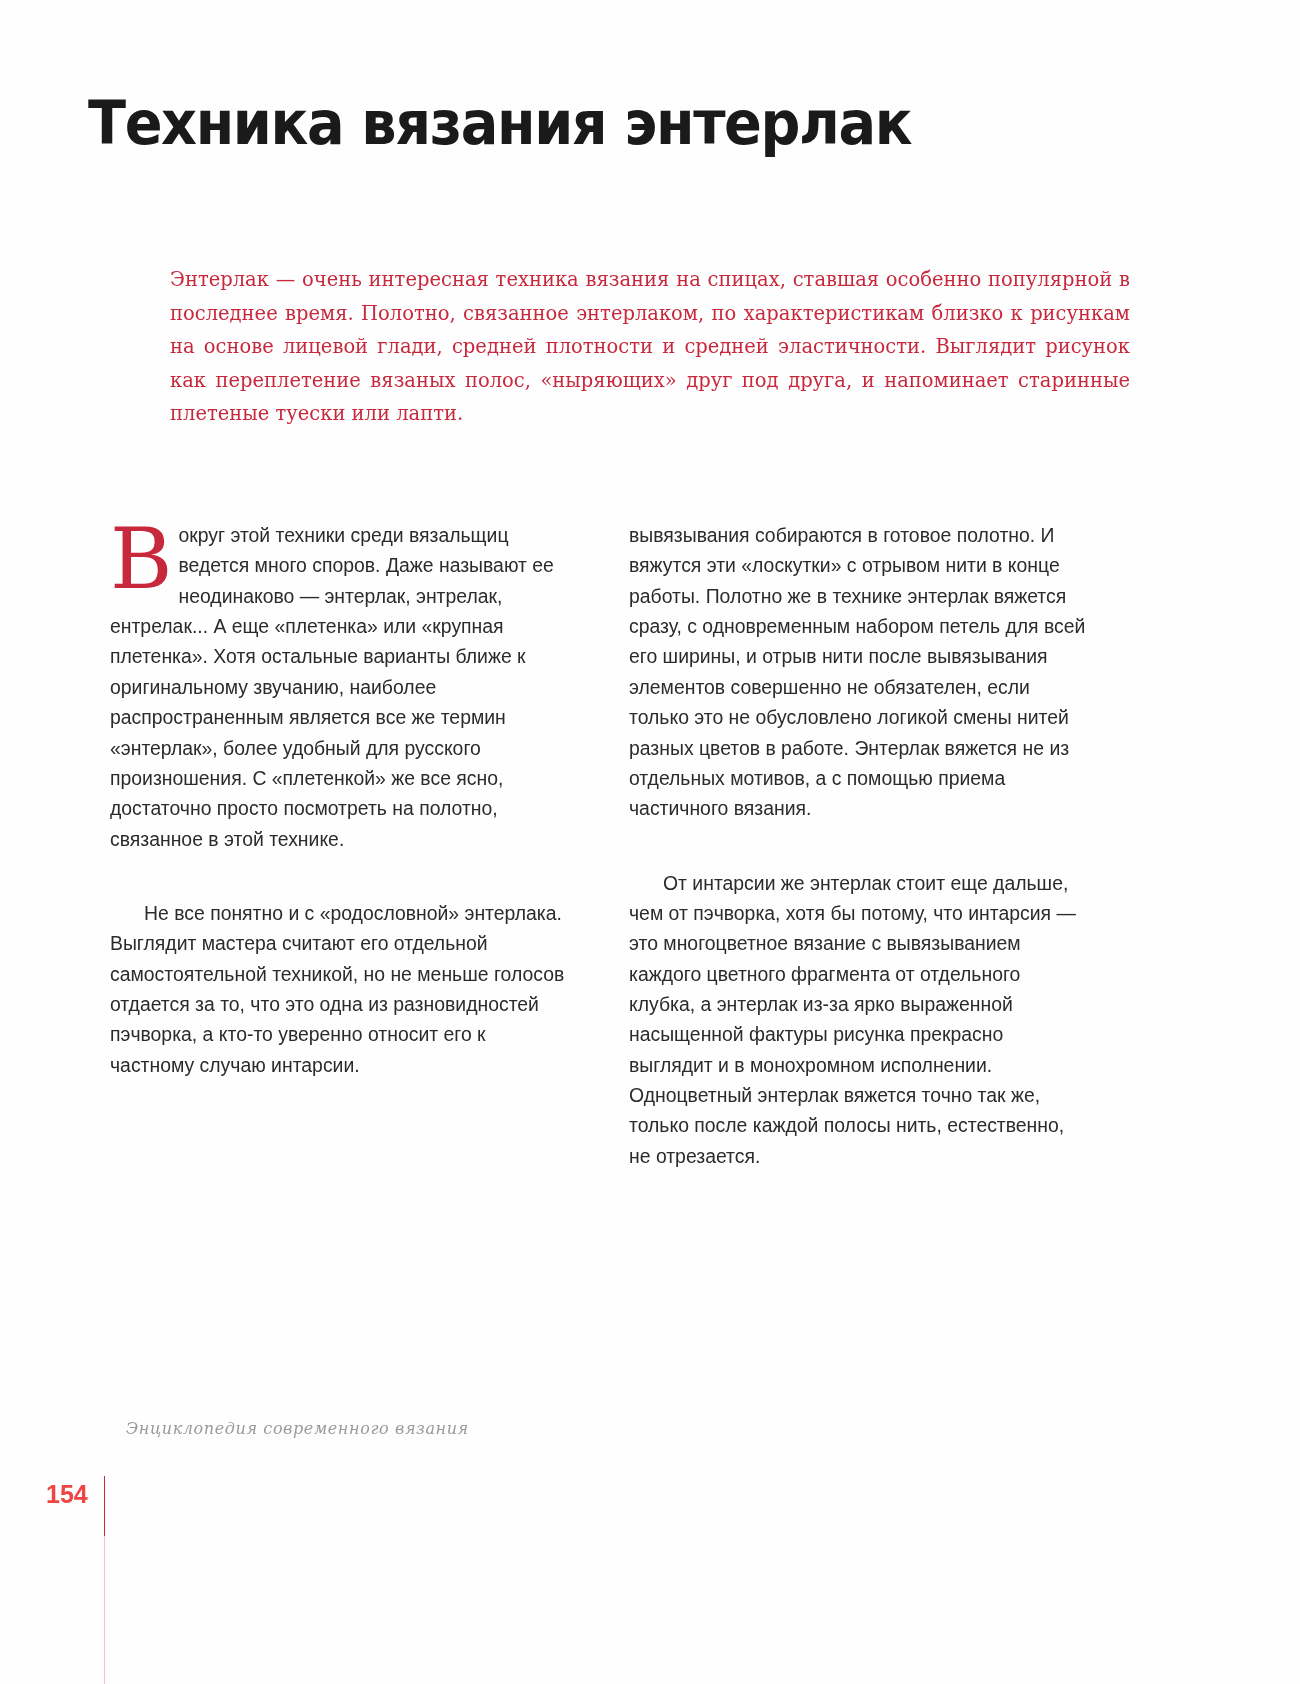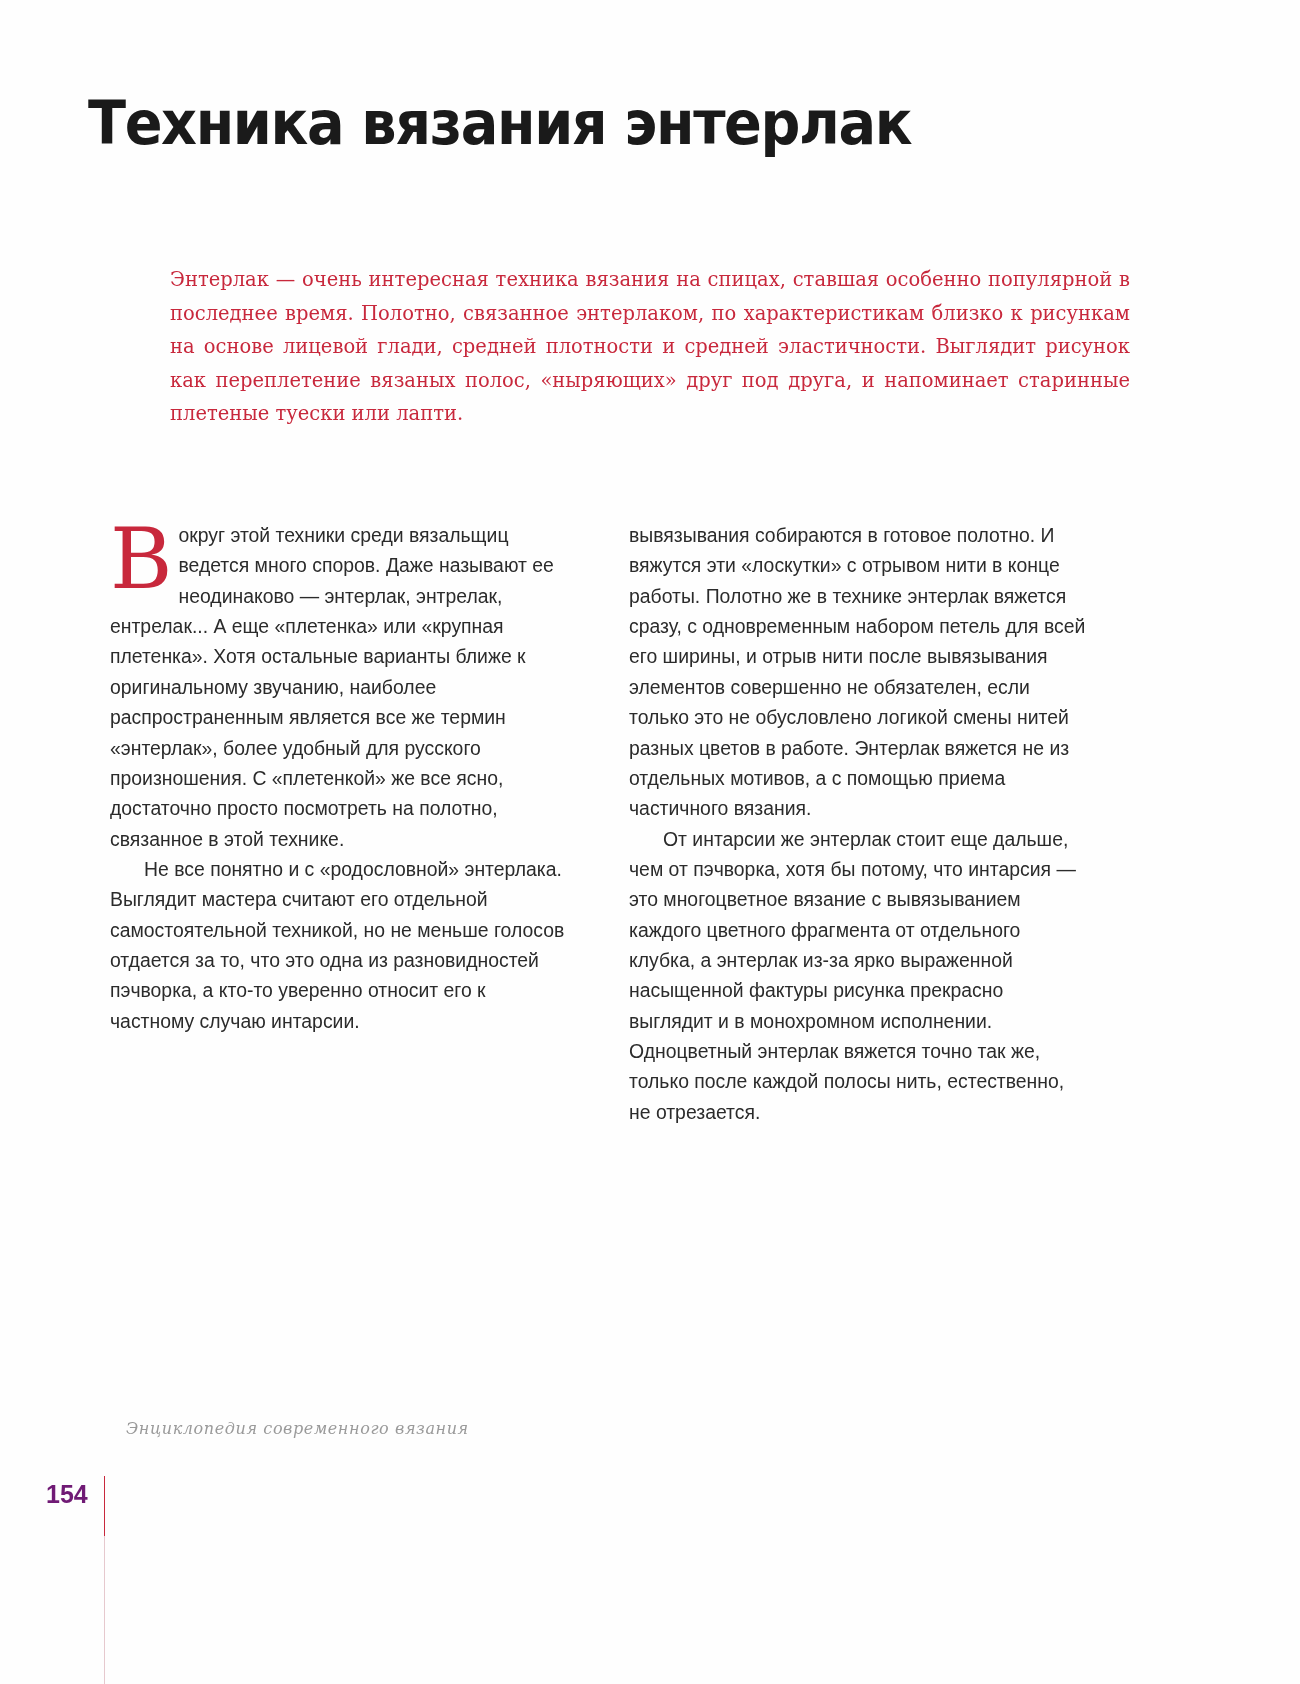--- a/index.html
+++ b/index.html
@@ -68,20 +68,21 @@
     font-size: 19.4px;
     line-height: 1.565;
     color: #2b2b2b;
     text-align: left;
   }
   .col p {
     margin: 0;
   }
   .col p.indent {
     text-indent: 34px;
+    margin-top: 44px;
   }
 
   
   .dropcap {
     float: left;
     font-family: "DejaVu Serif", serif;
     font-size: 85px;
     line-height: 0.78;
     color: #c8283c;
     padding: 4px 6px 0 0;
@@ -98,21 +99,21 @@
     height: 60px;
     background: #c8283c;
   }
   .footer-page {
     position: absolute;
     left: 46px;
     top: 1480px;
     font-family: "Liberation Sans", sans-serif;
     font-size: 25px;
     font-weight: bold;
-    color: #701a75;
+    color: #ef4444;
   }
   .footer-title {
     position: absolute;
     left: 126px;
     top: 1419px;
     font-family: "DejaVu Serif", serif;
     font-style: italic;
     font-size: 16px;
     color: #9a9a9a;
     letter-spacing: 0.6px;

